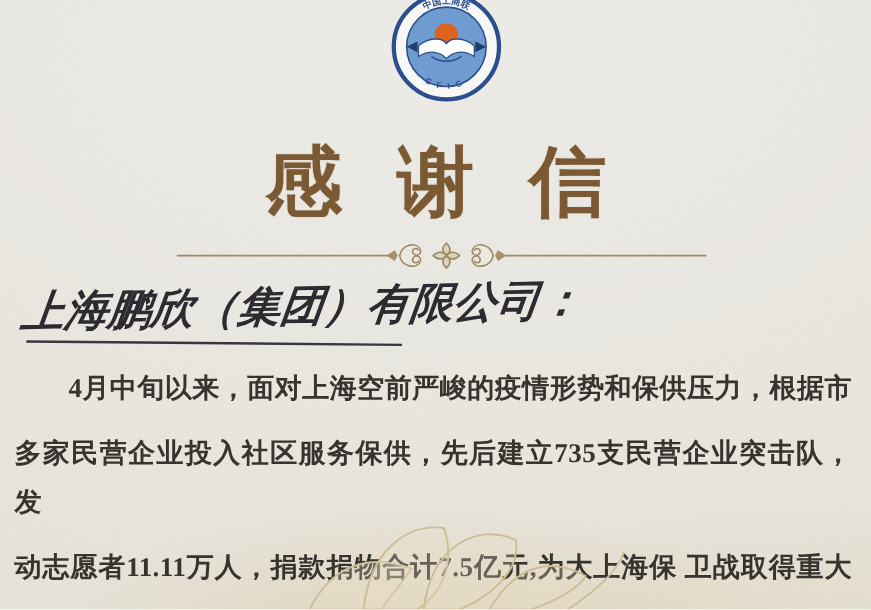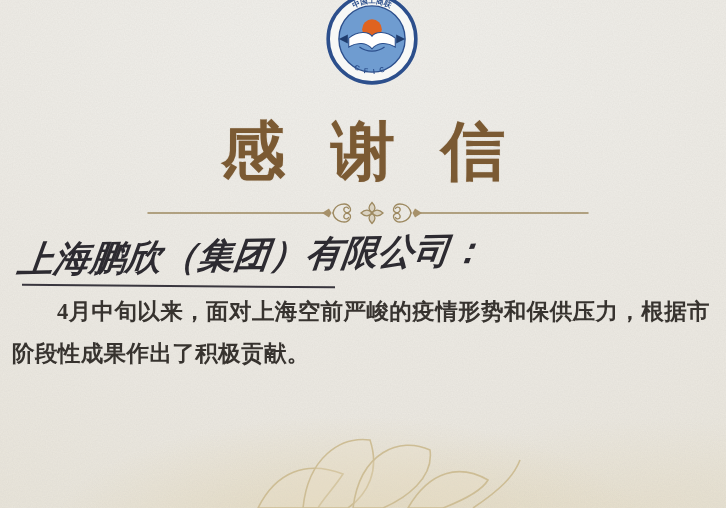--- a/index.html
+++ b/index.html
@@ -37,21 +37,21 @@
   .recipient-underline{
     left:22px;top:285px;width:313px;height:2px;
     background:#39363e;transform:rotate(.5deg);
   }
 
   .body-text{
     left:12px;right:16px;top:291px;
     font-size:22.5px;line-height:41.5px;font-weight:600;
     color:#37332f;letter-spacing:.4px;
   }
-  .body-line{text-align:justify;text-align-last:justify;}
+  .body-line{text-align:justify;text-align-last:justify;margin-top:12px;}
   .body-line.first{padding-left:45px;}
   .body-line.last{text-align-last:left;}
 
   .watermark{left:248px;top:428px;width:286px;height:80px;}
 </style>
 </head>
 <body>
 
 <div class="page">
 
@@ -106,20 +106,22 @@
         <path d="M383,13 C379,9 374.5,9.5 372,13 C374.5,16.5 379,17 383,13 Z"></path>
       </g>
     </g>
   </svg>
 
   <div class="layer recipient">上海鹏欣（集团）有限公司：</div>
   <div class="layer recipient-underline"></div>
 
   <div class="layer body-text">
     <div class="body-line first">4月中旬以来，面对上海空前严峻的疫情形势和保供压力，根据市</div>
+    <div class="body-line">多家民营企业投入社区服务保供，先后建立735支民营企业突击队，发</div>
+    <div class="body-line">动志愿者11.11万人，捐款捐物合计7.5亿元,为大上海保 卫战取得重大</div>
     <div class="body-line last">阶段性成果作出了积极贡献。</div>
   </div>
 
   <svg class="layer watermark" viewBox="0 0 286 80">
     <g stroke="#cdbd95" stroke-width="1.6" fill="#e9e0c6" fill-opacity=".28">
       <path d="M10,80 C28,44 58,32 95,46 C86,60 74,72 70,80 Z"></path>
       <path d="M55,80 C60,30 92,8 122,12 C132,42 120,66 100,80 Z"></path>
       <path d="M105,80 C112,24 152,8 182,22 C186,50 158,70 135,80 Z"></path>
       <path d="M160,80 C182,42 212,36 240,52 C232,66 205,76 195,80 Z"></path>
       <path d="M225,80 C252,62 266,48 272,32" fill="none"></path>

